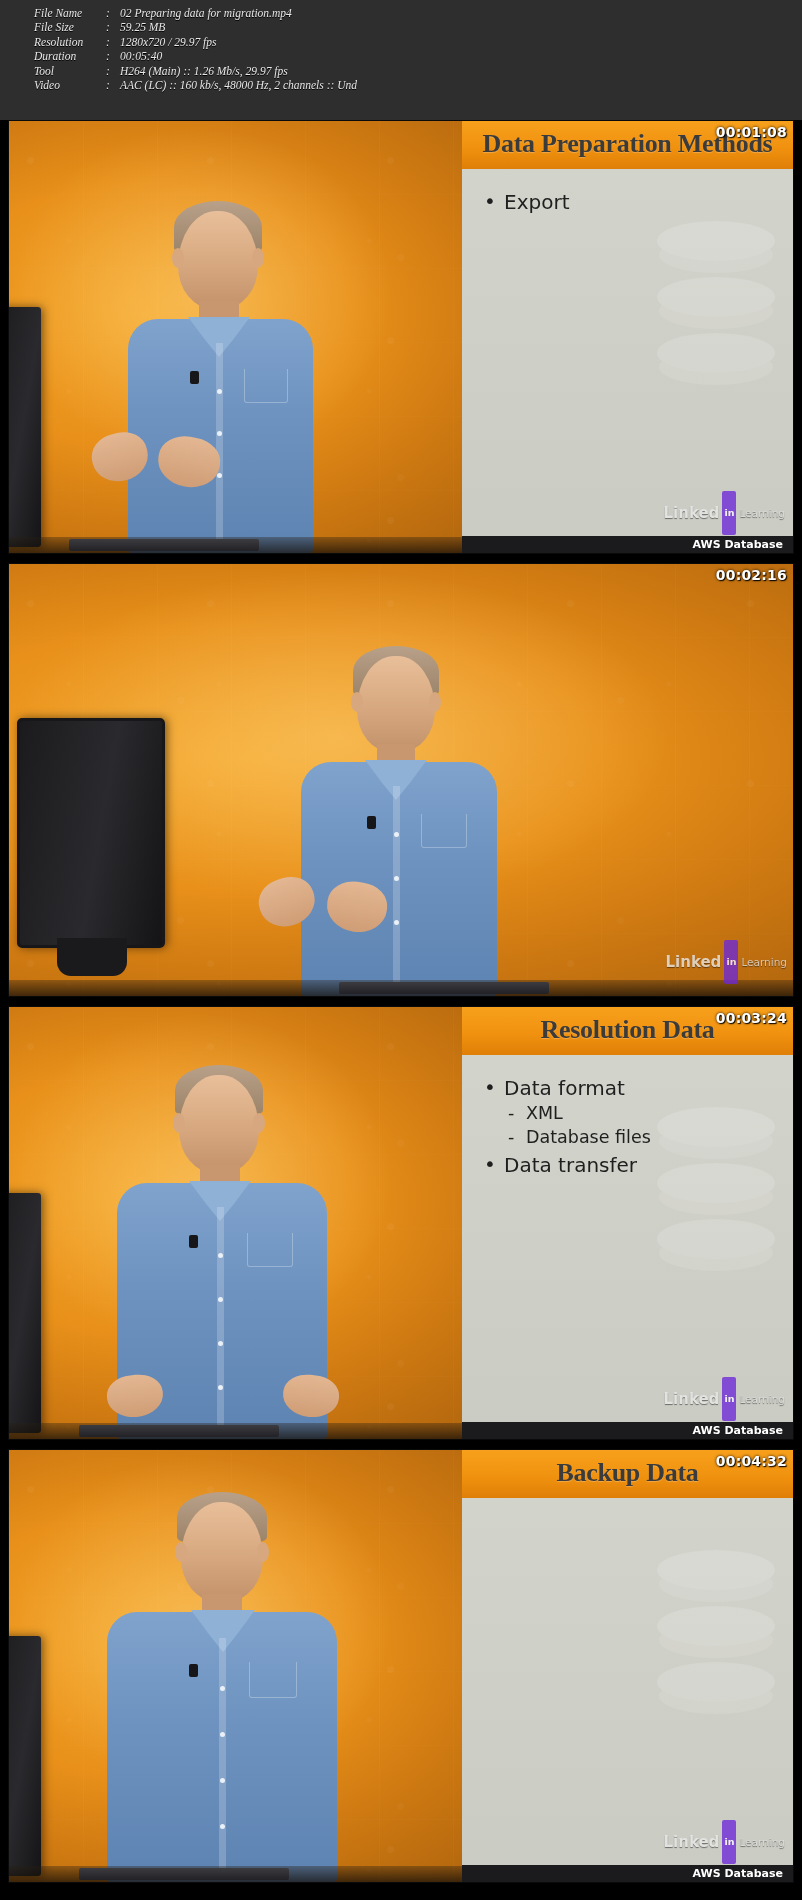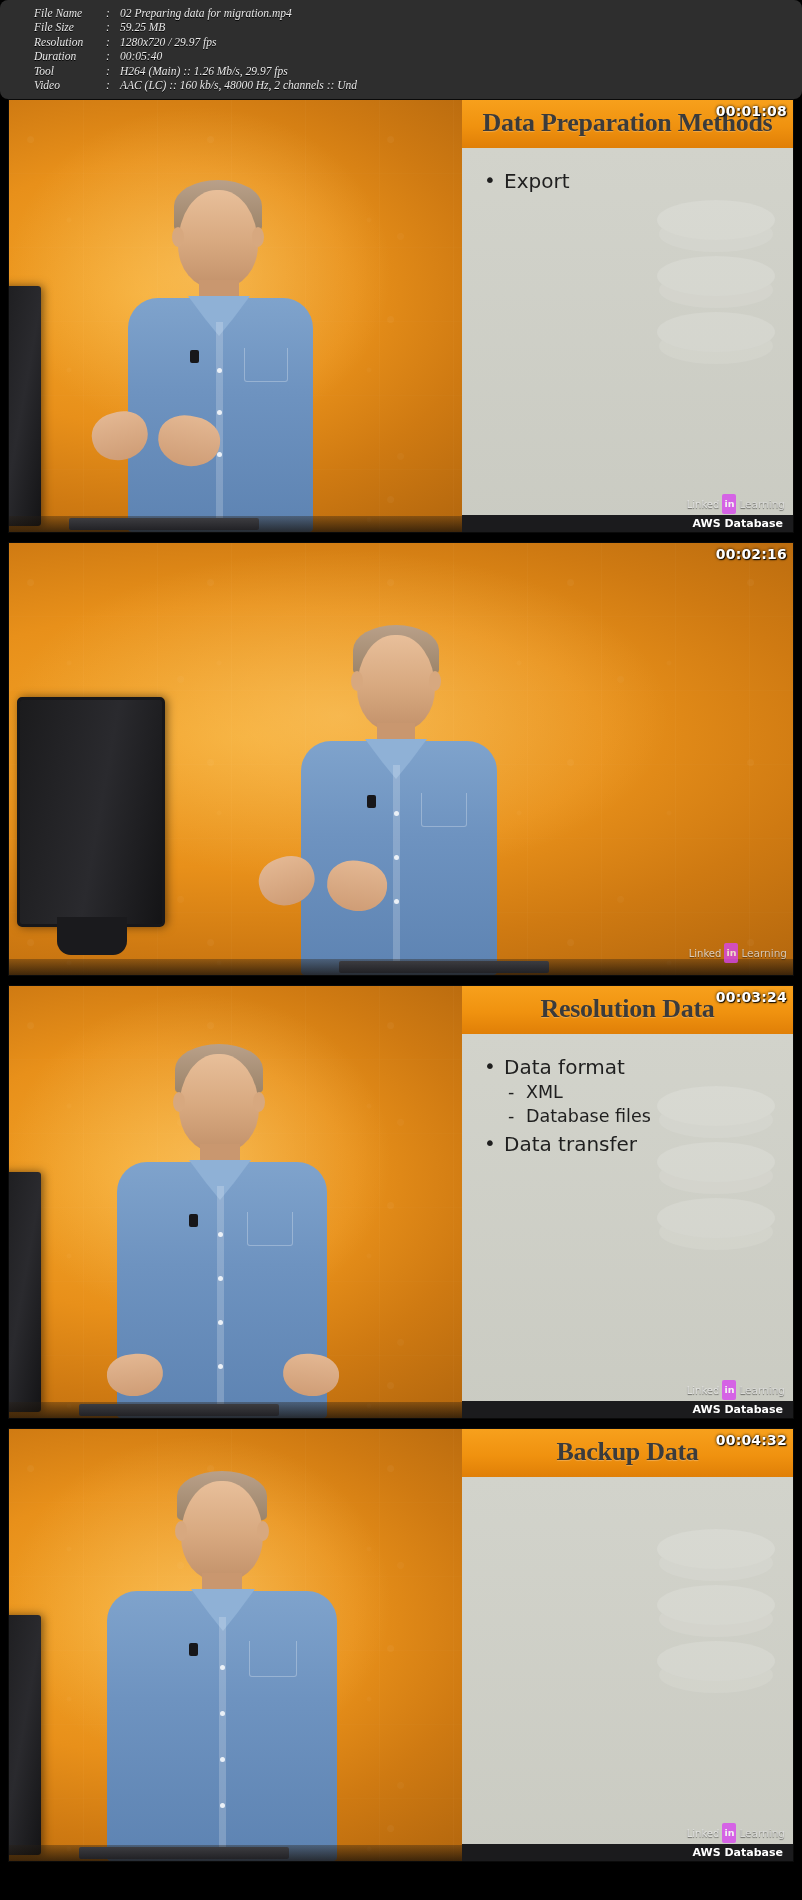--- a/index.html
+++ b/index.html
@@ -6,24 +6,23 @@
   html, body {
     width: 802px;
     background: #000;
     font-family: "Liberation Sans", sans-serif;
   }
   body { width: 802px; height: 1900px; overflow: hidden; position: relative; }
 
   
   .meta-header {
     width: 802px;
-    height: 99px;
+    height: 120px;
     background: #2e2e2e;
     padding: 6px 0 0 34px;
-    border-radius: 8px;
   }
   .meta-row {
     display: flex;
     font-family: "Liberation Serif", serif;
     font-style: italic;
     font-size: 11.5px;
     line-height: 14.4px;
     color: #e8e8e8;
     white-space: nowrap;
     text-shadow: 0 1px 0 #000;
@@ -272,34 +271,34 @@
     position: absolute;
     right: 8px; bottom: 18px;
     z-index: 11;
     display: flex;
     align-items: center;
     gap: 3px;
     opacity: .78;
   }
   .li-wm .li-text {
     font-family: "DejaVu Sans", sans-serif;
-    font-size: 10px;
-    font-weight: normal;
+    font-size: 15px;
+    font-weight: bold;
     color: #e9e9e9;
     text-shadow: 0 1px 1px rgba(0,0,0,.6);
     text-align: center;
   }
   .li-wm .li-badge {
     font-family: "DejaVu Sans", sans-serif;
     font-size: 9.5px;
     font-weight: bold;
     color: #ffffff;
-    background: #d946ef;
+    background: #6d28d9;
     border-radius: 2px;
-    padding: 4px 2px;
+    padding: 16px 2px;
     line-height: 12px;
   }
   .li-wm .li-learning {
     font-family: "DejaVu Sans", sans-serif;
     font-size: 10.5px;
     color: #dddddd;
     text-shadow: 0 1px 1px rgba(0,0,0,.6);
   }
   .course-bar {
     position: absolute;

